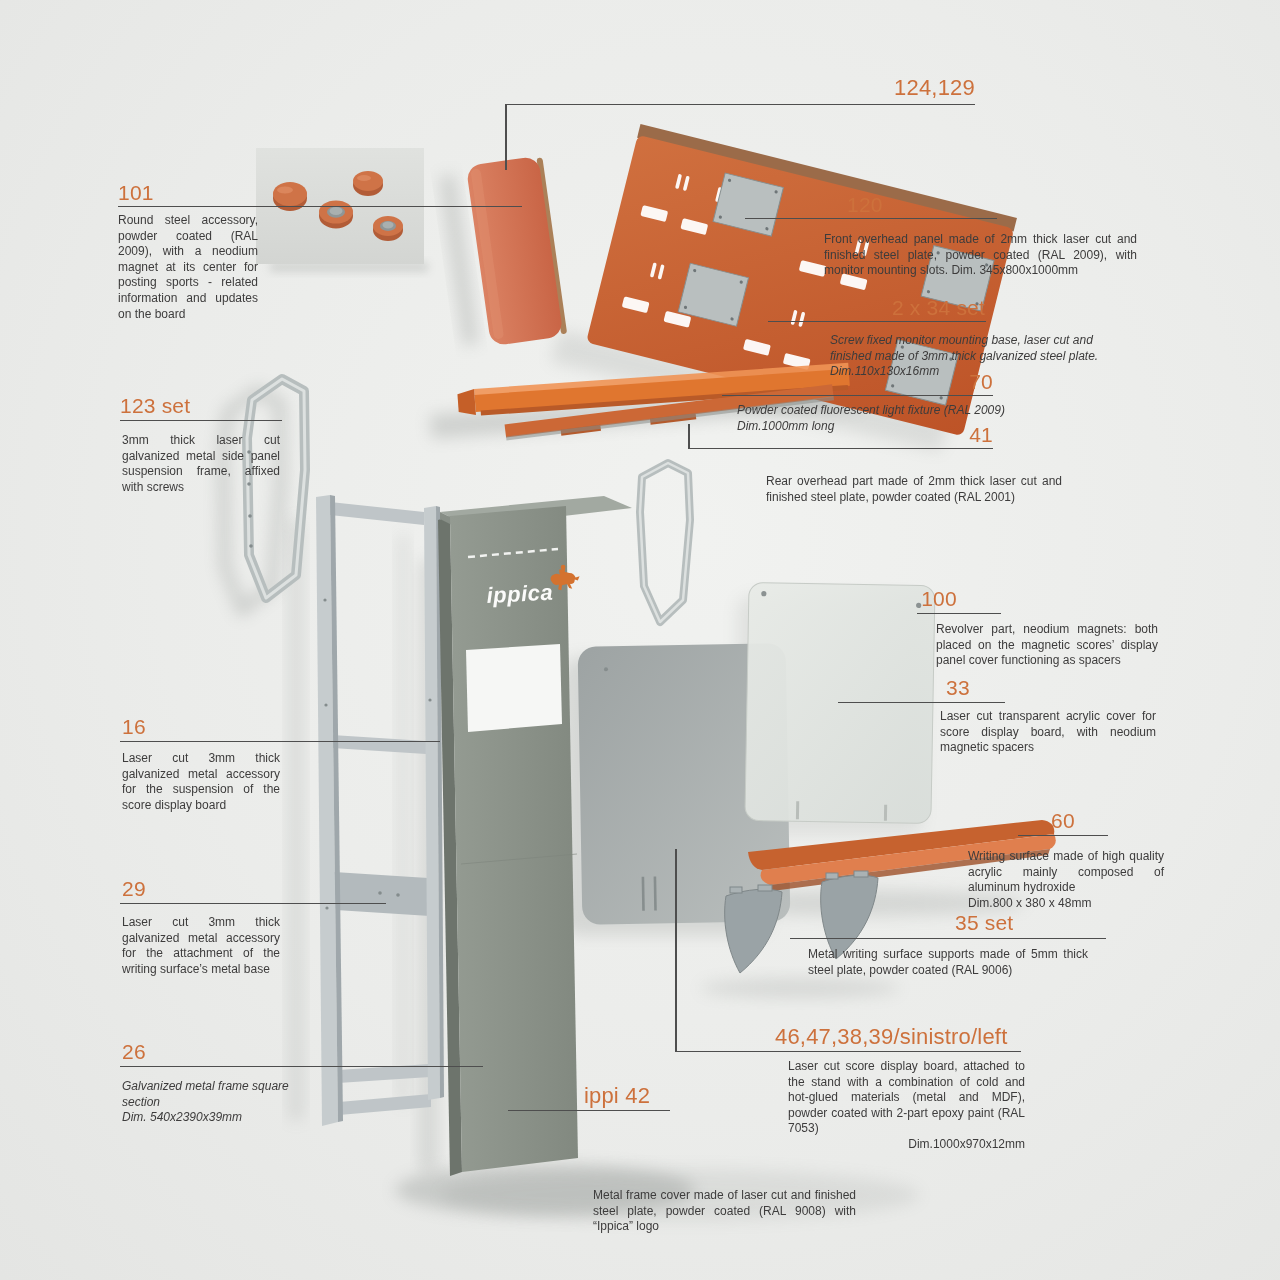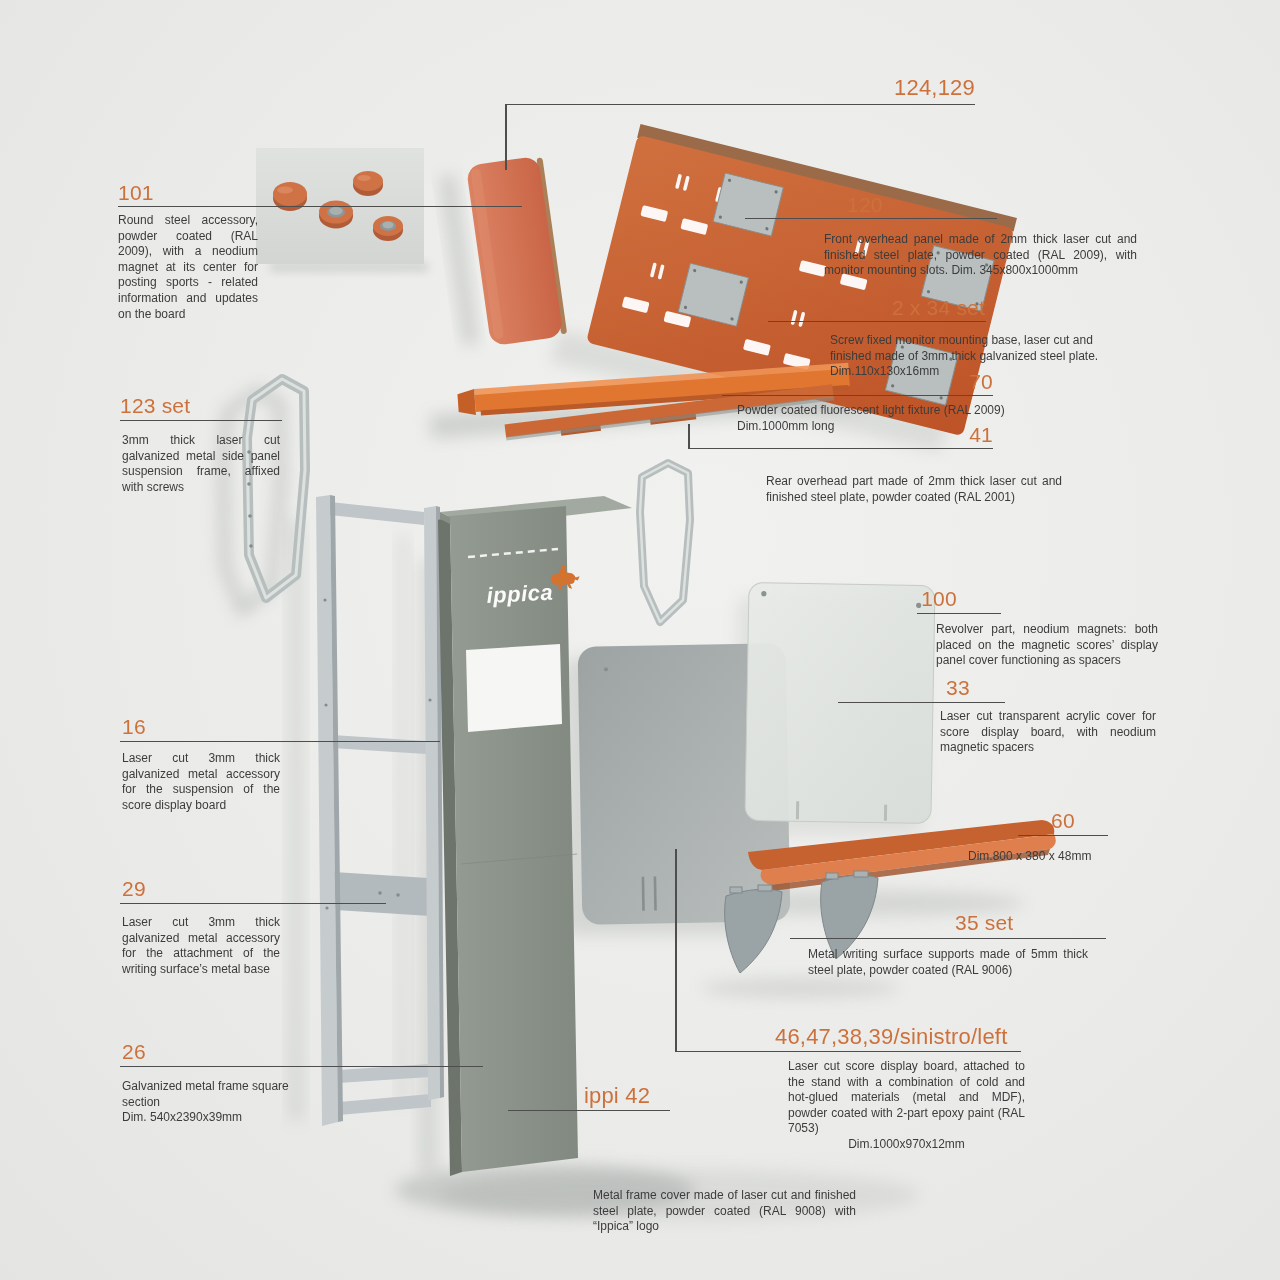--- a/index.html
+++ b/index.html
@@ -5,21 +5,21 @@
   html,body{margin:0;padding:0;background:#e6e7e5;}
   .stage{position:relative;width:1280px;height:1280px;overflow:hidden;
     background:radial-gradient(ellipse at 55% 42%, #f1f2f0 0%, #ebecea 55%, #e4e5e3 100%);
     font-family:"Liberation Sans", sans-serif;}
   .stage svg{position:absolute;left:0;top:0;}
   .num{position:absolute;color:#cd713c;font-size:21px;line-height:1.1;letter-spacing:.2px;}
   .num.big{font-size:22px;}
   .rule{position:absolute;height:0;border-top:1.6px solid #4e4e4e;}
   .vline{position:absolute;width:1.6px;background:#4e4e4e;}
   .desc{position:absolute;font-size:12px;line-height:15.6px;color:#3d3c3c;text-align:justify;}
-  .desc.left{text-align:left;}
+  .desc.left{text-align:left;font-style:italic;}
   .desc div{margin:0;}
 </style>
 </head>
 <body>
 
 <div class="stage">
 
 <svg width="1280" height="1280" viewBox="0 0 1280 1280">
   <defs>
     <linearGradient id="g-stand" x1="0" y1="0" x2="1" y2="0">
@@ -300,27 +300,28 @@
 <div class="desc left" style="left:737px;top:403px;width:280px">
   <div>Powder coated fluorescent light fixture (RAL 2009)</div>
   <div>Dim.1000mm long</div>
 </div>
 <div class="desc" style="left:766px;top:474px;width:296px">Rear overhead part made of 2mm thick laser cut and finished steel plate, powder coated (RAL 2001)</div>
 <div class="desc" style="left:122px;top:433px;width:158px">3mm thick laser cut galvanized metal side panel suspension frame, affixed with screws</div>
 <div class="desc" style="left:936px;top:622px;width:222px">Revolver part, neodium magnets: both placed on the magnetic scores’ display panel cover functioning as spacers</div>
 <div class="desc" style="left:940px;top:709px;width:216px">Laser cut transparent acrylic cover for score display board, with neodium magnetic spacers</div>
 <div class="desc" style="left:122px;top:751px;width:158px">Laser cut 3mm thick galvanized metal accessory for the suspension of the score display board</div>
 <div class="desc" style="left:968px;top:849px;width:196px">
+  <div>Writing surface made of high quality acrylic mainly composed of aluminum hydroxide</div>
   <div class="left" style="text-align:left">Dim.800 x 380 x 48mm</div>
 </div>
 <div class="desc" style="left:808px;top:947px;width:280px">Metal writing surface supports made of 5mm thick steel plate, powder coated (RAL 9006)</div>
 <div class="desc" style="left:122px;top:915px;width:158px">Laser cut 3mm thick galvanized metal accessory for the attachment of the writing surface’s metal base</div>
 <div class="desc" style="left:788px;top:1059px;width:237px">
   <div>Laser cut score display board, attached to the stand with a combination of cold and hot-glued materials (metal and MDF), powder coated with 2-part epoxy paint (RAL 7053)</div>
-  <div style="text-align:center">Dim.1000x970x12mm</div>
+  <div style="text-align:right">Dim.1000x970x12mm</div>
 </div>
 <div class="desc left" style="left:122px;top:1079px;width:170px">
   <div>Galvanized metal frame square section</div>
   <div>Dim. 540x2390x39mm</div>
 </div>
 <div class="desc" style="left:593px;top:1188px;width:263px">Metal frame cover made of laser cut and finished steel plate, powder coated (RAL 9008) with “Ippica” logo</div>
 
 </div>
 
 </body></html>

